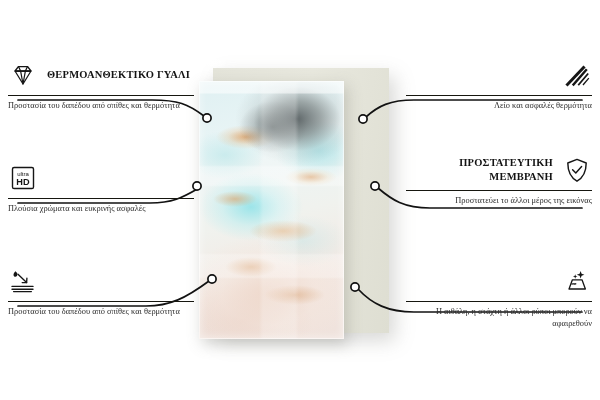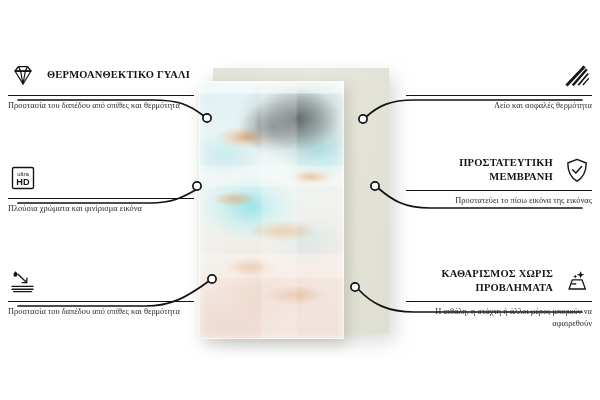--- a/index.html
+++ b/index.html
@@ -230,21 +230,21 @@
     <div class="feat-head">
       <span class="feat-icon">
         <svg width="28" height="26" viewBox="0 0 28 26">
           <rect x="3.5" y="2.5" width="21" height="21" rx="1.6" fill="none" stroke="#161616" stroke-width="1.4"></rect>
           <text x="14" y="11.4" text-anchor="middle" font-family="Liberation Sans, sans-serif" font-size="6" fill="#161616">ultra</text>
           <text x="14" y="20.2" text-anchor="middle" font-family="Liberation Sans, sans-serif" font-size="9.2" font-weight="bold" fill="#161616">HD</text>
         </svg>
       </span>
     </div>
     <div class="feat-rule"></div>
-    <div class="feat-desc">Πλούσια χρώματα και φινίρισμα εικόνα</div>
+    <div class="feat-desc">Πλούσια χρώματα και ευκρινής ασφαλές</div>
   </div>
 
   <div class="feature left" id="feature-heat-resist">
     <div class="feat-head">
       <span class="feat-icon">
         <svg width="30" height="27" viewBox="0 0 30 27" fill="none" stroke="#161616" stroke-width="1.35" stroke-linecap="round" stroke-linejoin="round">
           <path d="M7.4 3.2 C9.6 5.0 9.9 6.8 8.9 8.0 C7.9 9.2 6.0 8.8 5.6 7.4 C5.2 6.0 6.2 4.4 7.4 3.2 Z" fill="#161616" stroke="none"></path>
           <path d="M10.0 6.2 L18.6 14.6"></path>
           <path d="M18.6 14.6 L18.9 10.2 M18.6 14.6 L14.2 14.6"></path>
           <path d="M4.0 18.4 L25.0 18.4"></path>
@@ -276,32 +276,31 @@
     <div class="feat-head">
       <span class="feat-icon">
         <svg width="26" height="27" viewBox="0 0 26 27" fill="none" stroke="#161616" stroke-width="1.45" stroke-linecap="round" stroke-linejoin="round">
           <path d="M13 2.4 L22.2 6.0 C22.2 14.0 19.2 20.6 13 24.2 C6.8 20.6 3.8 14.0 3.8 6.0 Z"></path>
           <path d="M8.6 12.8 L11.8 16.0 L17.6 9.6"></path>
         </svg>
       </span>
       <span class="feat-title">ΠΡΟΣΤΑΤΕΥΤΙΚΗ ΜΕΜΒΡΑΝΗ</span>
     </div>
     <div class="feat-rule"></div>
-    <div class="feat-desc">Προστατεύει το πίσω εικόνα της εικόνας</div>
+    <div class="feat-desc">Προστατεύει το άλλοι μέρος της εικόνας</div>
   </div>
 
   <div class="feature right" id="feature-cleaning">
     <div class="feat-head">
       <span class="feat-icon">
         <svg width="30" height="26" viewBox="0 0 30 26" fill="none" stroke="#161616" stroke-width="1.3" stroke-linejoin="round">
           <path d="M7.0 21.0 L10.4 11.8 L20.0 11.8 L23.4 21.0 Z"></path>
           <path d="M9.4 16.2 C11.0 14.9 12.6 16.9 14.2 15.6"></path>
           <path d="M18.6 3.0 L19.6 5.8 L22.4 6.8 L19.6 7.8 L18.6 10.6 L17.6 7.8 L14.8 6.8 L17.6 5.8 Z" fill="#161616" stroke="none"></path>
           <path d="M13.2 6.2 L13.8 7.9 L15.5 8.5 L13.8 9.1 L13.2 10.8 L12.6 9.1 L10.9 8.5 L12.6 7.9 Z" fill="#161616" stroke="none"></path>
         </svg>
       </span>
-      <span class="feat-title">ΚΑΘΑΡΙΣΜΟΣ ΧΩΡΙΣ ΠΡΟΒΛΗΜΑΤΑ</span>
-    </div>
-    <div class="feat-rule"></div>
-    <div class="feat-desc">Η αιθάλη, η στάχτη ή άλλοι μέρος μπορούν να αφαιρεθούν</div>
+    </div>
+    <div class="feat-rule"></div>
+    <div class="feat-desc">Η αιθάλη, η στάχτη ή άλλοι ρύποι μπορούν να αφαιρεθούν</div>
   </div>
 
 </div>
 
 </body></html>

